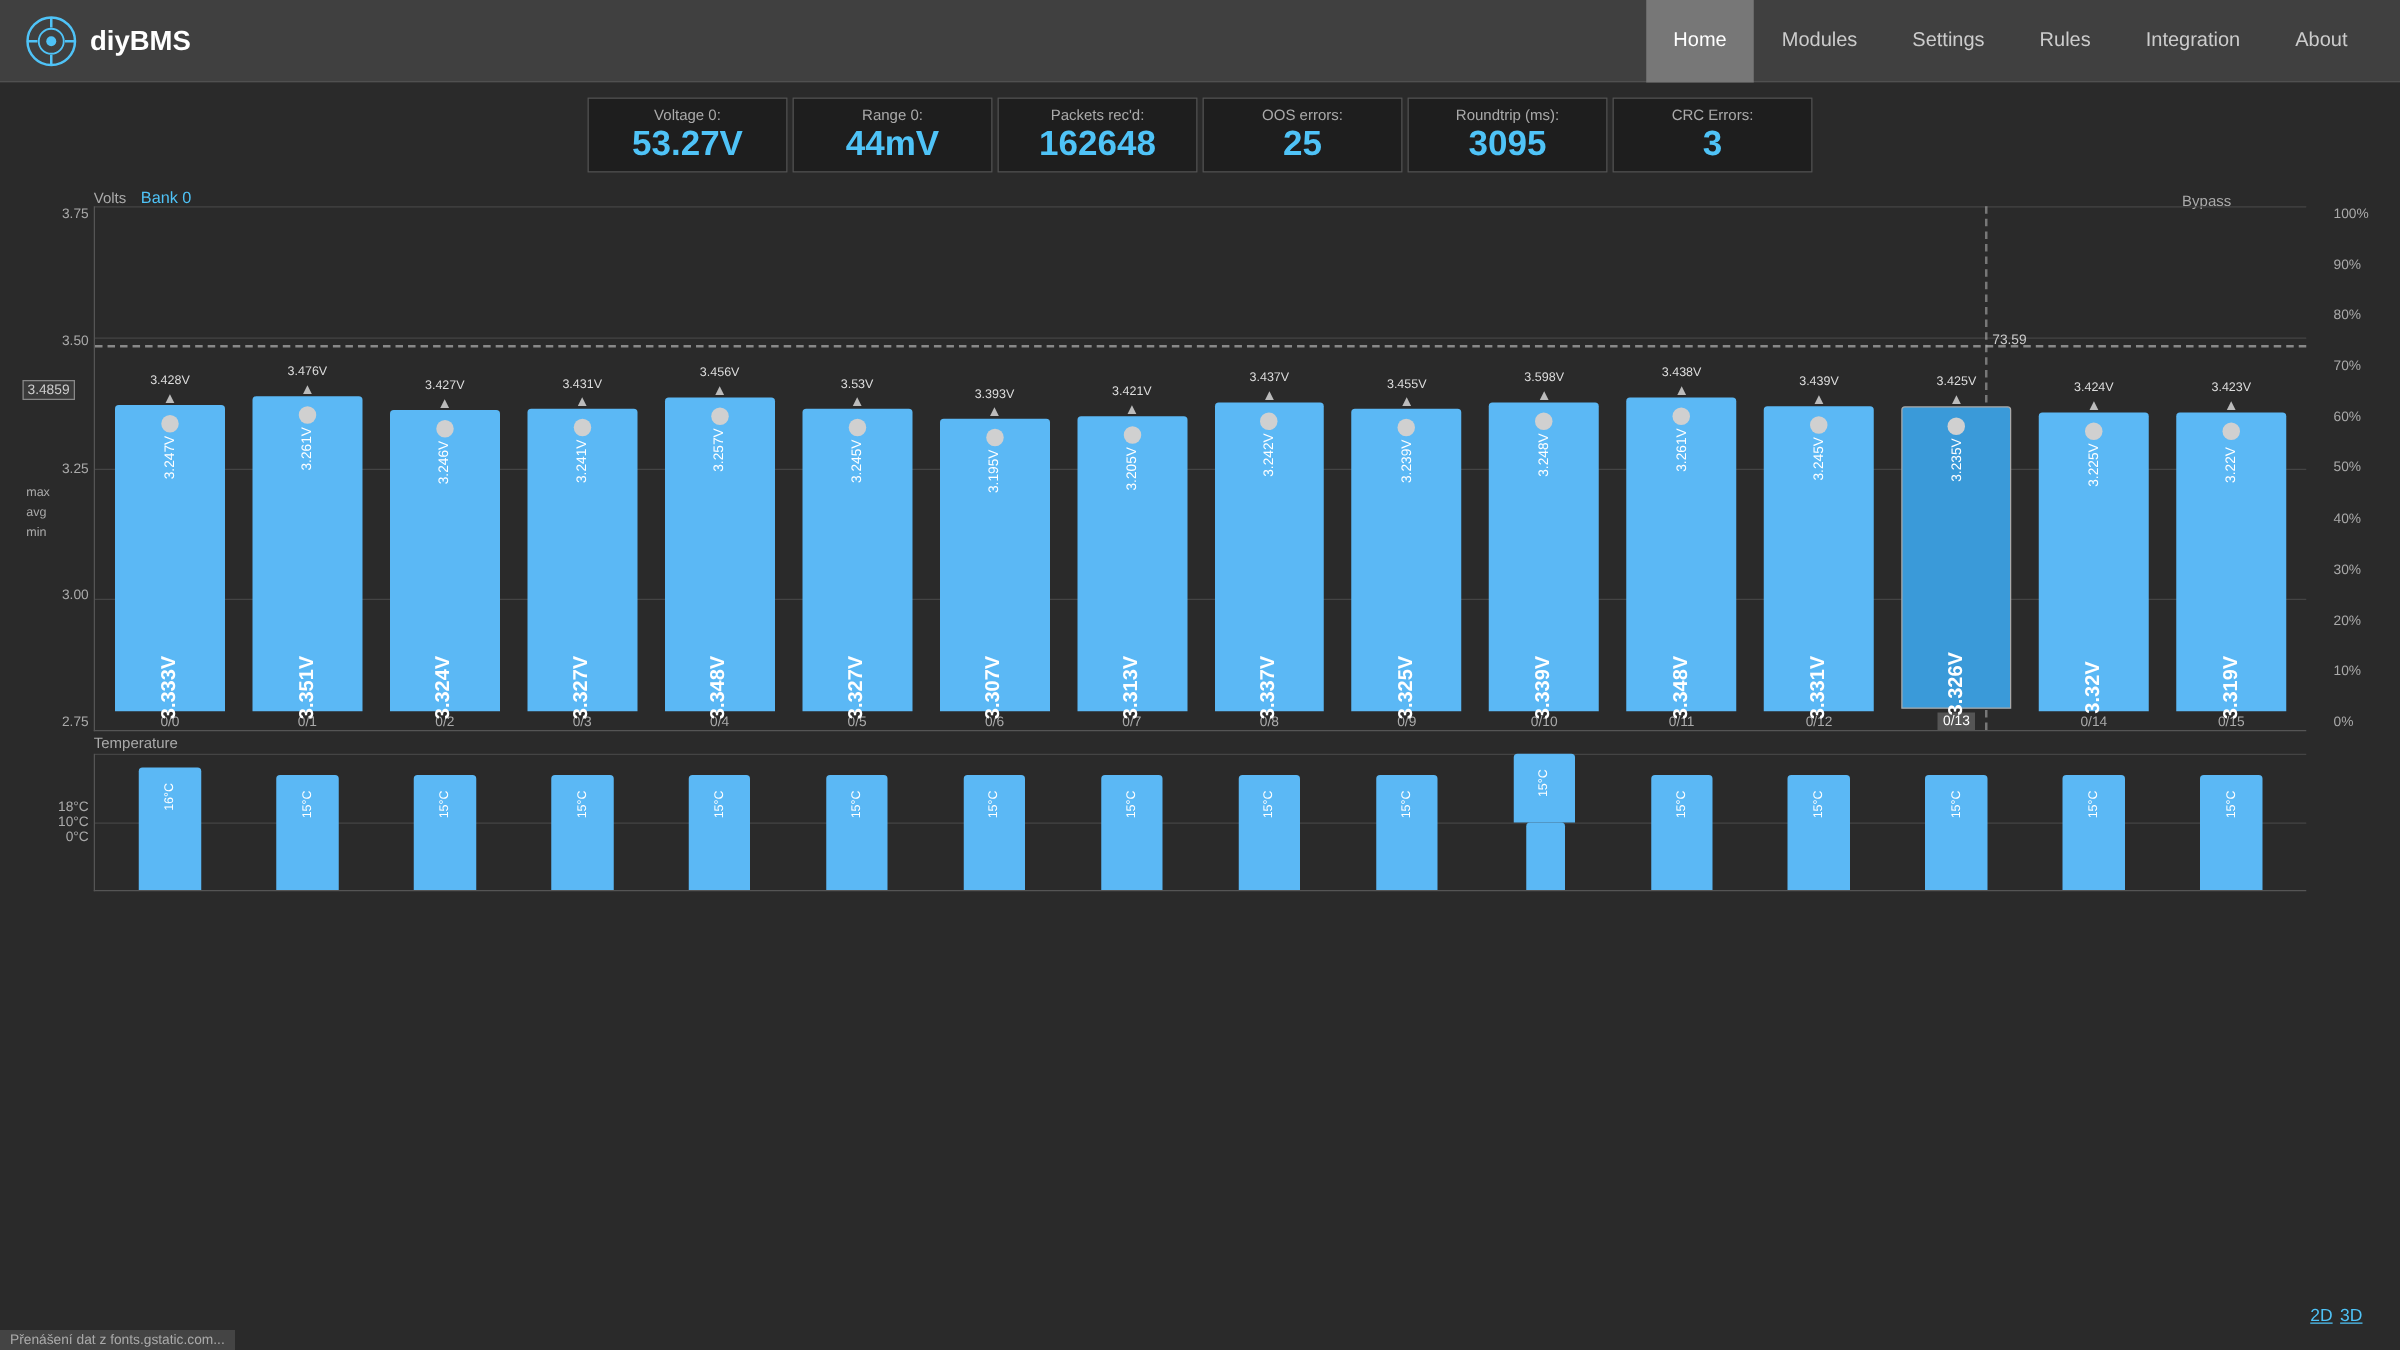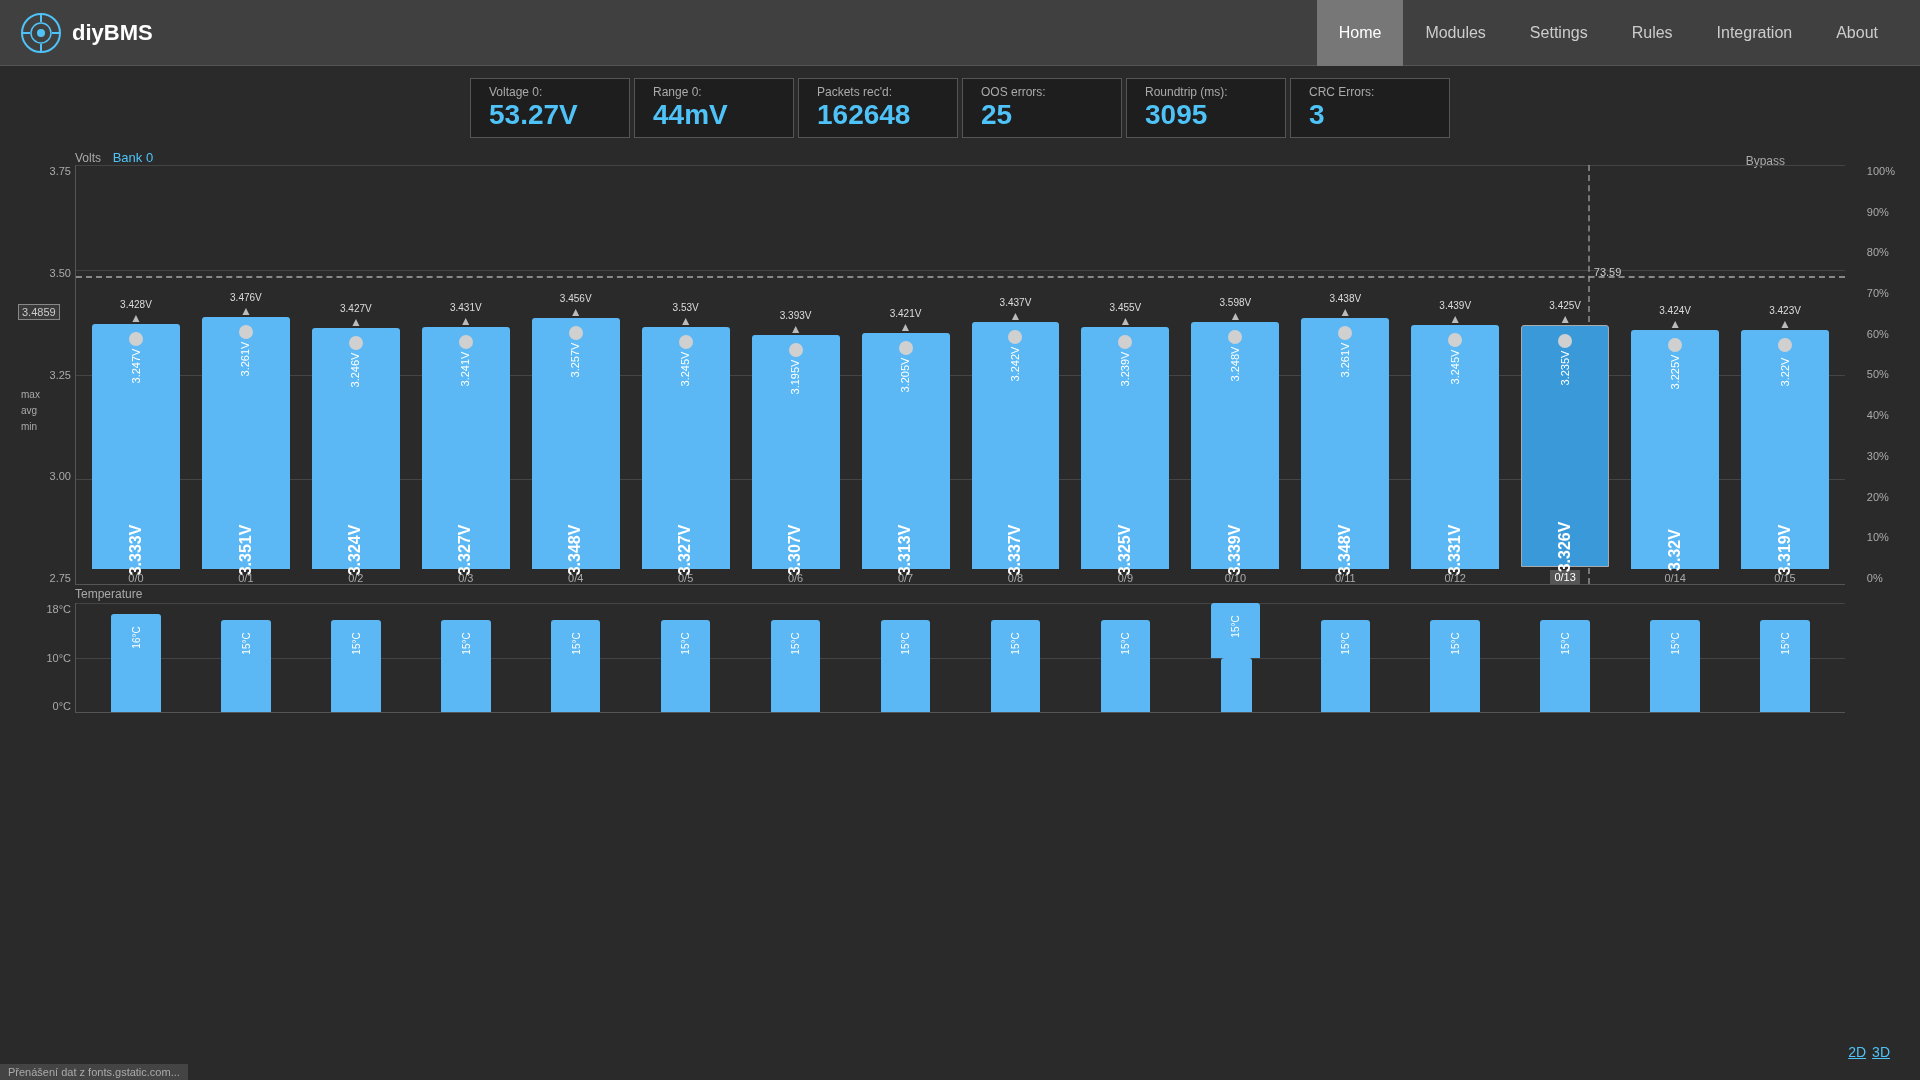--- a/index.html
+++ b/index.html
@@ -62,21 +62,21 @@
       justify-content: center;
       gap: 4px;
       padding: 12px 20px;
       background: #2a2a2a;
     }
     .stat-box {
       background: #1e1e1e;
       border: 1px solid #555;
       padding: 6px 18px;
       min-width: 160px;
-      text-align: left;
+      text-align: center;
     }
     .stat-label {
       color: #aaa;
       font-size: 12px;
     }
     .stat-value {
       color: #4fc3f7;
       font-size: 28px;
       font-weight: bold;
     }
@@ -275,21 +275,21 @@
       border-left: 1px solid #555;
       border-bottom: 1px solid #555;
     }
     .temp-y-axis {
       position: absolute;
       left: -50px;
       top: 0;
       bottom: 0;
       display: flex;
       flex-direction: column;
-      justify-content: space-between;
+      justify-content: center;
     }
     .temp-bars-container {
       position: absolute;
       bottom: 0;
       left: 0;
       right: 0;
       display: flex;
       align-items: flex-end;
       height: 100%;
       padding: 0 5px;

